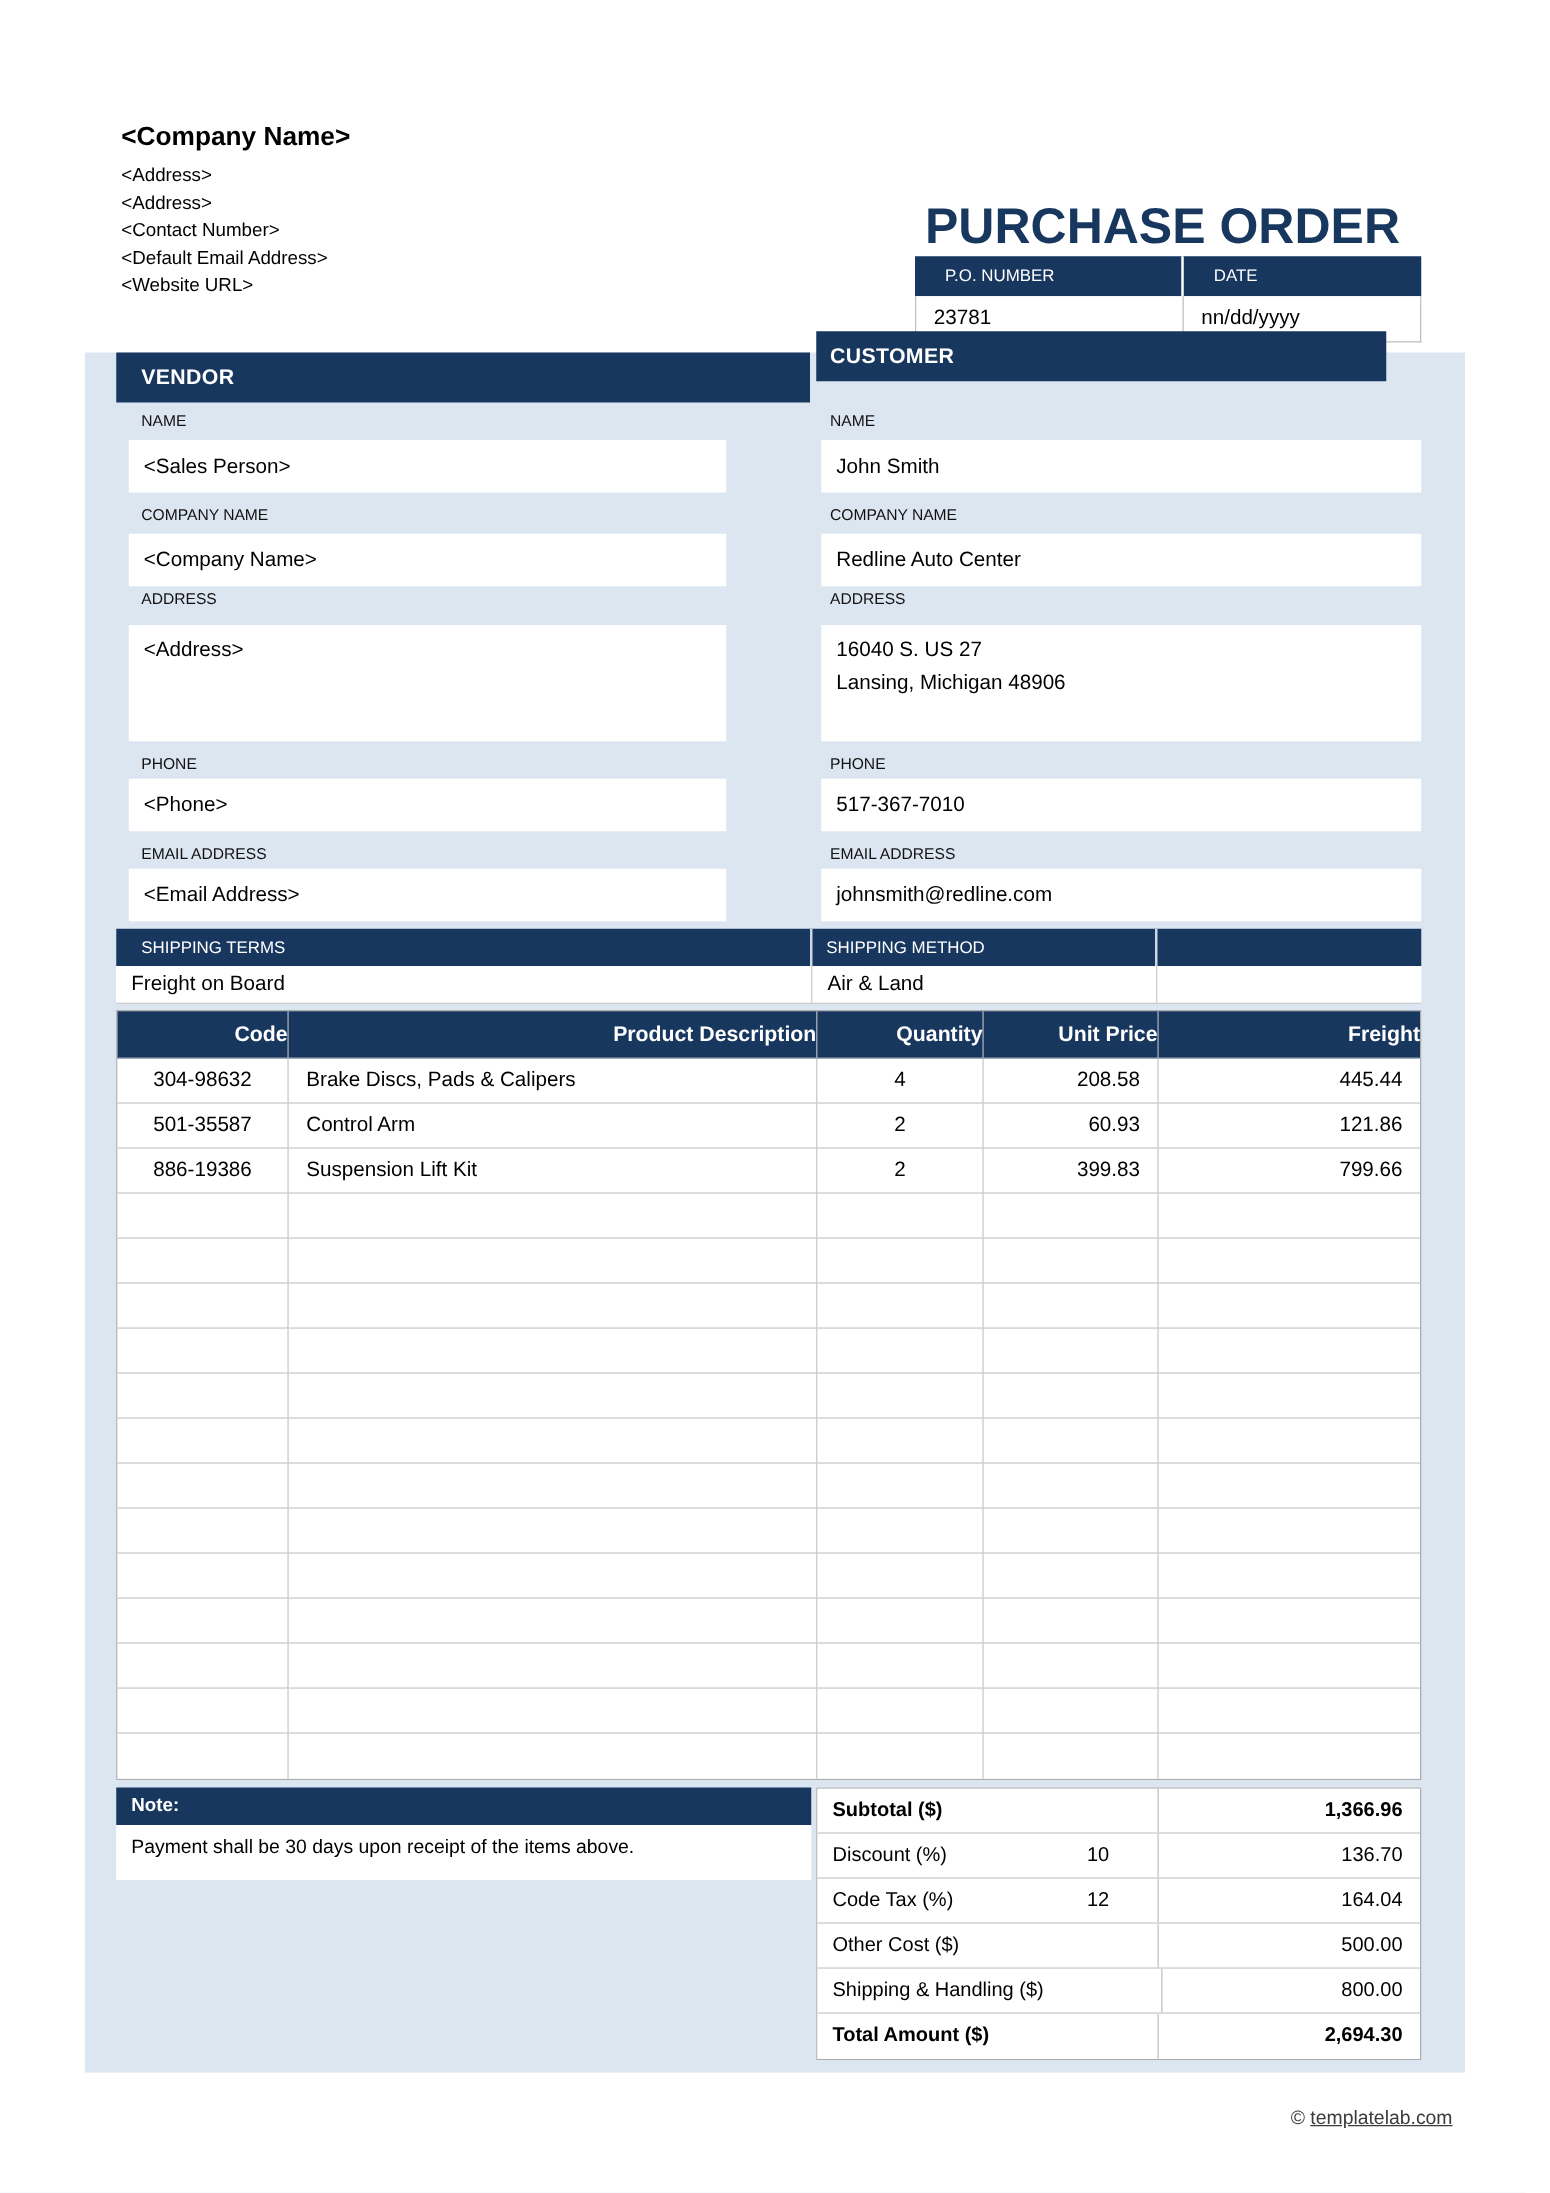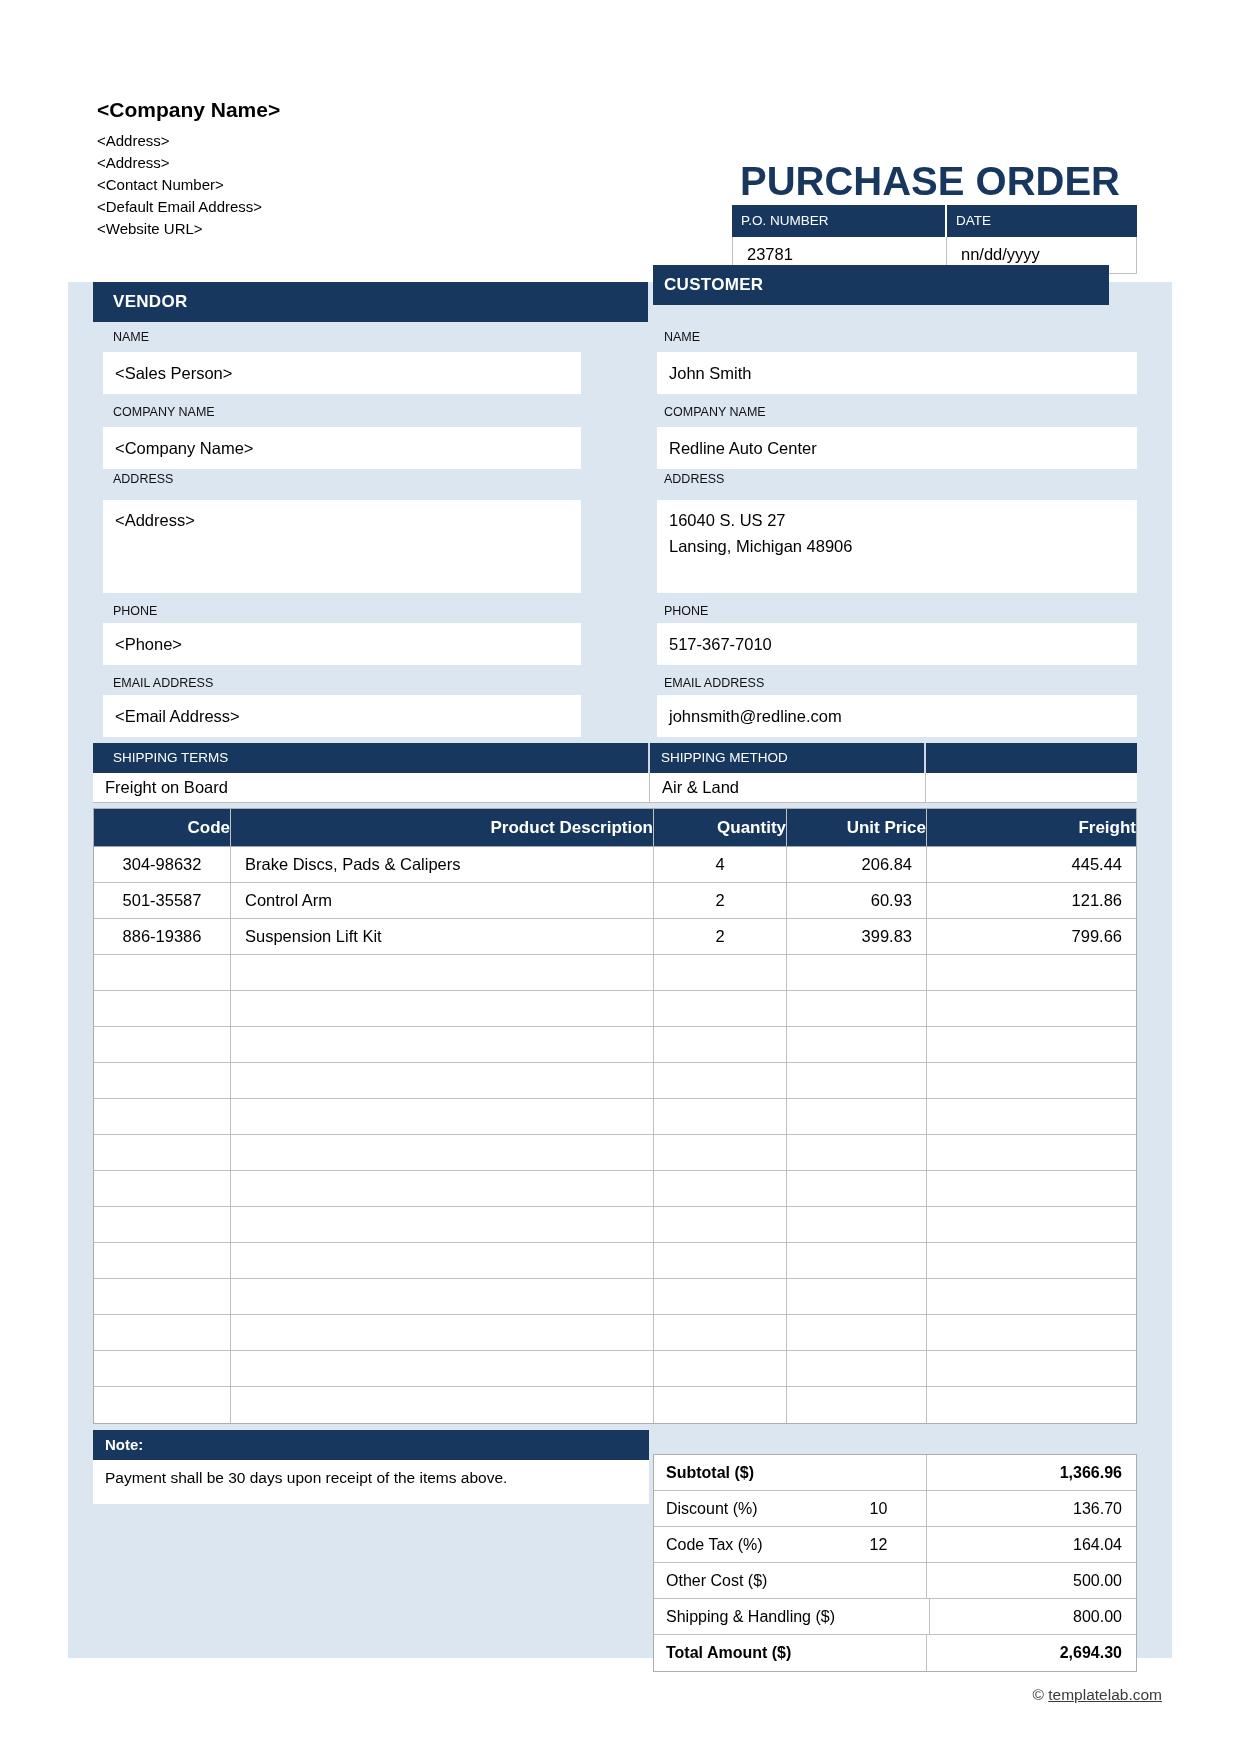--- a/index.html
+++ b/index.html
@@ -17,21 +17,21 @@
   
   .company-block { position:absolute; left:97px; top:98px; }
   .company-name { font-size:21px; font-weight:bold; margin-bottom:8px; }
   .company-line { font-size:15px; line-height:22px; }
 
   
   .po-title { position:absolute; left:715px; top:114px; width:430px; text-align:center;
               font-size:40px; font-weight:bold; color:#17375E; letter-spacing:0px;margin-top:45px; }
   .po-info { position:absolute; left:732px; top:205px; width:405px; }
   .po-head { display:flex; height:32px; background:#17375E; color:#fff; font-size:13.5px; }
-  .po-head > div { line-height:32px; padding-left:9px; }
+  .po-head > div { line-height:32px; padding-left:24px; }
   .po-head .c1 { width:215px; border-right:2px solid #fff; }
   .po-head .c2 { flex:1; }
   .po-vals { display:flex; height:37px; background:#fff; border:1px solid #BFBFBF; border-top:none; font-size:16.5px; }
   .po-vals > div { line-height:35px; padding-left:14px; }
   .po-vals .c1 { width:214px; border-right:1px solid #BFBFBF; }
   .po-vals .c2 { flex:1; }
 
   
   .blue-band { position:absolute; left:68px; top:282px; width:1104px; height:1376px; background:#DCE6F1; }
 
@@ -83,21 +83,21 @@
   .cell-unit { text-align:right; padding-right:14px; }
   .cell-amt { text-align:right; padding-right:14px; }
 
   
   .note-bar { position:absolute; left:93px; top:1430px; width:556px; height:30px; background:#17375E;
               color:#fff; font-size:15px; font-weight:bold; line-height:30px; padding-left:12px; }
   .note-box { position:absolute; left:93px; top:1460px; width:556px; height:44px; background:#fff;
               font-size:15.5px; padding:7px 12px; line-height:21px; }
 
   
-  .totals { position:absolute; left:653px; top:1430px; width:484px; border:1px solid #ADADAD; background:#fff;margin-top:24px; }
+  .totals { position:absolute; left:653px; top:1430px; width:484px; border:1px solid #ADADAD; background:#fff; }
   .trow { display:flex; height:36px; border-bottom:1px solid #C0C0C0; background:#fff; }
   .trow:last-child { border-bottom:none; }
   .t-label { flex:1; padding-left:12px; line-height:35px; font-size:16px; white-space:nowrap; }
   .t-qty { width:95px; text-align:center; line-height:35px; font-size:16px; }
   .t-value { width:210px; text-align:right; padding-right:14px; line-height:35px; font-size:16px;
              border-left:1px solid #C0C0C0; }
   .trow:first-child .t-label, .trow:first-child .t-value,
   .trow:last-child .t-label, .trow:last-child .t-value { font-weight:bold; }
 
   
@@ -182,21 +182,21 @@
       <div>Code</div>
       <div>Product Description</div>
       <div>Quantity</div>
       <div>Unit Price</div>
       <div>Freight</div>
     </div>
     <div class="irow idata">
       <div class="cell-code">304-98632</div>
       <div class="cell-desc">Brake Discs, Pads &amp; Calipers</div>
       <div class="cell-qty">4</div>
-      <div class="cell-unit">206.84</div>
+      <div class="cell-unit">208.58</div>
       <div class="cell-amt">445.44</div>
     </div>
     <div class="irow idata">
       <div class="cell-code">501-35587</div>
       <div class="cell-desc">Control Arm</div>
       <div class="cell-qty">2</div>
       <div class="cell-unit">60.93</div>
       <div class="cell-amt">121.86</div>
     </div>
     <div class="irow idata">

